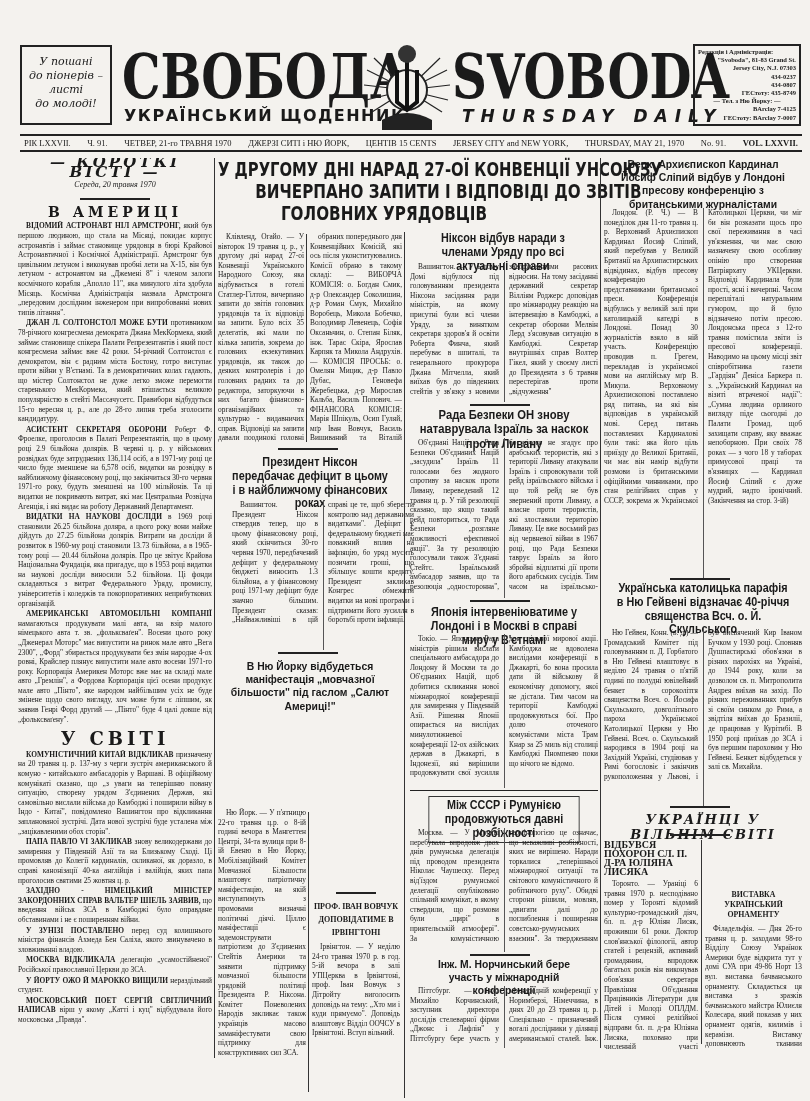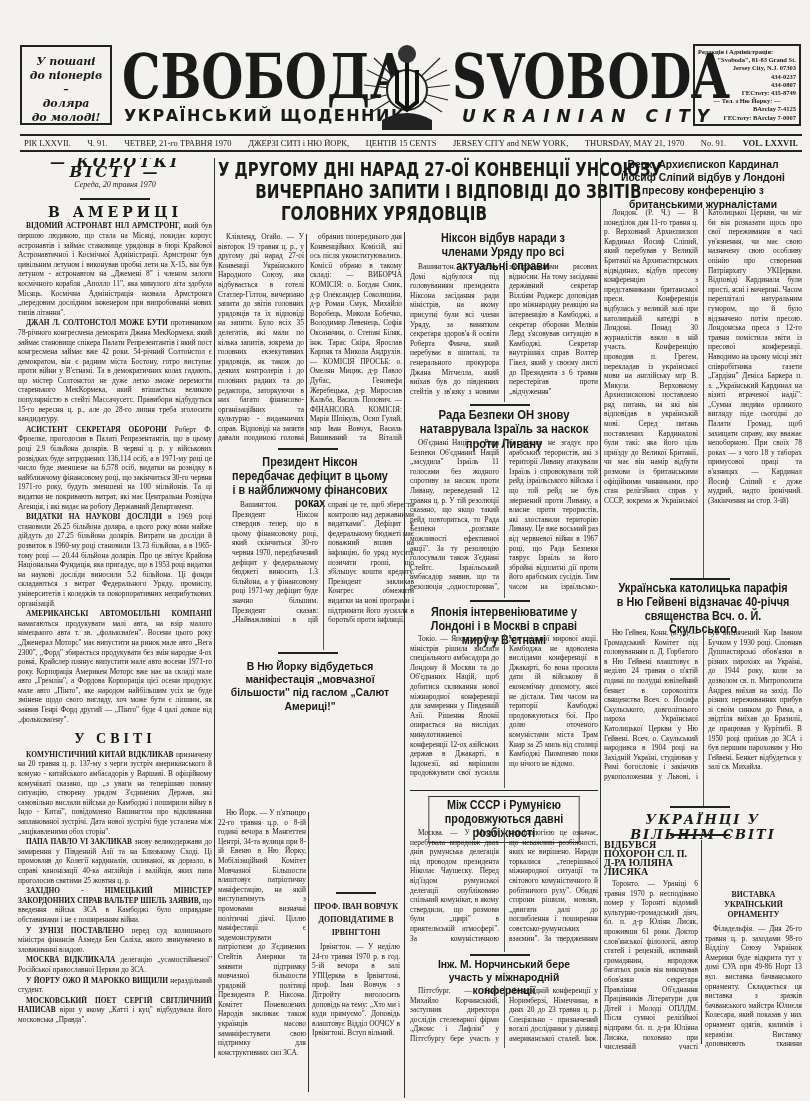--- a/index.html
+++ b/index.html
@@ -1,21 +1,21 @@
 <!DOCTYPE html>
 <html><head>
 <meta charset="utf-8">
 <style>
   * { box-sizing: border-box; margin: 0; padding: 0; }
   body { width: 810px; height: 1101px; background: #f4f2ee; color: #1a1a1a; font-family: "Liberation Serif", serif; overflow: hidden; position: relative; }
   .page { position: absolute; inset: 0; padding: 0 8px; }
 
   
   .masthead { position: absolute; top: 40px; left: 0; width: 810px; height: 92px; }
-  .motto { position: absolute; left: 20px; top: 5px; width: 92px; height: 80px; border: 2px solid #222; padding: 8px 4px; text-align: center; font-family: "DejaVu Serif", serif; font-style: italic; font-weight: bold; font-size: 11px; line-height: 14px; }
+  .motto { position: absolute; left: 20px; top: 5px; width: 92px; height: 80px; border: 2px solid #222; padding: 8px 4px; text-align: center; font-family: "DejaVu Serif", serif; font-style: italic; font-weight: normal; font-size: 11px; line-height: 14px; }
   .title-uk { position: absolute; left: 122px; top: 6px; font-family: "DejaVu Serif", serif; font-weight: bold; font-size: 62px; letter-spacing: 0px; line-height: 62px; transform: scaleX(0.78); transform-origin: left top; }
   .sub-uk { position: absolute; left: 124px; top: 66px; font-family: "DejaVu Sans", sans-serif; font-weight: bold; font-size: 16px; letter-spacing: 1.5px; }
   .emblem { position: absolute; left: 362px; top: 0; width: 90px; height: 92px; }
   .title-en { position: absolute; left: 452px; top: 6px; font-family: "DejaVu Serif", serif; font-weight: bold; font-size: 62px; line-height: 62px; transform: scaleX(0.78); transform-origin: left top; }
   .sub-en { position: absolute; left: 462px; top: 66px; font-family: "DejaVu Sans", sans-serif; font-weight: bold; font-style: italic; font-size: 17px; letter-spacing: 7px; }
   .contact { position: absolute; left: 693px; top: 4px; width: 108px; height: 82px; border: 2px solid #222; padding: 2px 3px; font-size: 6.5px; line-height: 8.2px; text-align: right; font-weight: bold; }
   .contact div:first-child { text-align: left; }
 
   
   .dateline { position: absolute; top: 134px; left: 20px; width: 782px; height: 18px; border-top: 2px solid #222; border-bottom: 2px solid #222; display: flex; justify-content: space-between; align-items: center; font-size: 8.5px; padding: 0 4px; }
@@ -34,21 +34,21 @@
 </style>
 </head>
 <body>
 
 <div class="page" data-name="newspaper-page">
 
   <div class="masthead" data-name="masthead">
     <div class="motto" data-name="motto-box">
       <div>У пошані</div>
       <div>до піонерів –</div>
-      <div>доляра</div>
+      <div>листі</div>
       <div>до молоді!</div>
     </div>
     <div class="title-uk" data-name="title-ukrainian">СВОБОДА</div>
     <div class="sub-uk" data-name="subtitle-ukrainian">УКРАЇНСЬКИЙ ЩОДЕННИК</div>
     <svg class="emblem" data-name="trident-emblem-icon" viewBox="0 0 90 92">
       <g stroke="#222" stroke-width="1.2">
         <line x1="45" y1="50" x2="5" y2="30"></line>
           <line x1="45" y1="50" x2="2" y2="45"></line>
           <line x1="45" y1="50" x2="4" y2="60"></line>
           <line x1="45" y1="50" x2="10" y2="72"></line>
@@ -58,21 +58,21 @@
           <line x1="45" y1="50" x2="86" y2="60"></line>
           <line x1="45" y1="50" x2="80" y2="72"></line>
           <line x1="45" y1="50" x2="78" y2="18"></line>
       </g>
       <circle cx="45" cy="50" r="20" fill="#f4f2ee" stroke="#222" stroke-width="2"></circle>
       <path d="M35 30 L35 62 L45 70 L55 62 L55 30 M45 22 L45 70" fill="none" stroke="#111" stroke-width="4"></path>
       <path d="M20 80 Q45 66 70 80 L70 90 L20 90 Z" fill="#222"></path>
       <circle cx="45" cy="14" r="9" fill="#333"></circle>
     </svg>
     <div class="title-en" data-name="title-english">SVOBODA</div>
-    <div class="sub-en" data-name="subtitle-english">UKRAINIAN CITY</div>
+    <div class="sub-en" data-name="subtitle-english">THURSDAY DAILY</div>
     <div class="contact" data-name="contact-box">
       <div>Редакція і Адміністрація:</div>
       <div>"Svoboda", 81-83 Grand St.</div>
       <div>Jersey City, N.J. 07303</div>
       <div>434-0237</div>
       <div>434-0807</div>
       <div>ГЕСтоту: 435-8749</div>
       <div style="text-align:center">— Тел. з Ню Йорку: —</div>
       <div>BArclay 7-4125</div>
       <div>ГЕСтоту: BArclay 7-0007</div>
@@ -94,21 +94,21 @@
   <div class="col" data-name="briefs-column" style="left:18px; top:158px; width:194px; height:940px; overflow:hidden;">
     <div data-name="briefs-header" style="text-align:center; font-weight:bold; font-style:italic; font-size:15px; letter-spacing:3px; font-family:'DejaVu Serif',serif;">— КОРОТКІ ВІСТІ —</div>
     <div data-name="briefs-date" style="text-align:center; font-style:italic; font-size:8px; margin:3px 0 8px;">Середа, 20 травня 1970</div>
     <div class="hrule" data-name="divider" style="position:relative; width:70px; margin:0 auto 8px;"></div>
     <div class="sec-head" data-name="section-america" style="font-size:14px; margin-bottom:4px;">В АМЕРИЦІ</div>
     <p data-name="brief-item"><span class="cap">ВІДОМИЙ АСТРОНАВТ НІЛ АРМСТРОНГ,</span> <span>який був першою людиною, що стала на Місяці, покидає корпус астронавтів і займає становище урядовця в бюрі Крайової Астронавтичної і Космічної Адміністрації. Армстронг був цивільним летуном і виконував пробні лети на X-15, він був летуном - астронавтом на „Джемені 8" і членом залоги космічного корабля „Аполло 11", яка минулого літа здобула Місяць. Космічна Адміністрація назвала Армстронга „передовим дослідним інженером при випробованні нових типів літання".</span></p>
     <p data-name="brief-item"><span class="cap">ДЖАН Л. СОЛТОНСТОЛ МОЖЕ БУТИ</span> <span>противником 78-річного конгресмена демократа Джана МекКормека, який займає становище спікера Палати Репрезентантів і який пост конгресмена займає вже 42 роки. 54-річний Солтонстол є демократом, він є радним міста Бостону, готро виступає проти війни у В'єтнамі. Та в демократичних колах гадають, що містер Солтонстол не дуже легко зможе перемогти старенького МекКормека, який втішається великою популярністю в стейті Массачусетс. Правибори відбудуться 15-го вересня ц. р., але до 28-го липня треба зголосити кандидатуру.</span></p>
     <p data-name="brief-item"><span class="cap">АСИСТЕНТ СЕКРЕТАРЯ ОБОРОНИ</span> <span>Роберт Ф. Фроелке, проголосив в Палаті Репрезентантів, що в цьому році 2.9 більйона долярів. В червні ц. р. у військових розвідках буде затруднених 136,114 осіб, а в 1971-му році це число буде зменшене на 6,578 осіб, видатки на розвідку в найближчому фінансовому році, що закінчиться 30-го червня 1971-го року, будуть зменшені на 100 мільйонів. Та ці видатки не покривають витрат, які має Центральна Розвідча Агенція, і які видає на роботу Державний Департамент.</span></p>
     <p data-name="brief-item"><span class="cap">ВИДАТКИ НА НАУКОВІ ДОСЛІДИ</span> <span>в 1969 році становили 26.25 більйона доляра, а цього року вони майже дійдуть до 27.25 більйона долярів. Витрати на досліди й розвиток в 1960-му році становили 13.73 більйона, а в 1965-тому році — 20.44 більйона долярів. Про це звітує Крайова Національна Фундація, яка пригадує, що в 1953 році видатки на наукові досліди виносили 5.2 більйона. Ці фонди складаються з витрат Федерального Уряду, промислу, університетів і коледжів та покорпоративних неприбуткових організацій.</span></p>
     <p data-name="brief-item"><span class="cap">АМЕРИКАНСЬКІ АВТОМОБІЛЬНІ КОМПАНІЇ</span> <span>намагаються продукувати малі авта, на взір малого німецького авта т. зв. „фольксваґен". Восени цього року „Дженерал Моторс" має випустити на ринок мале авто „Вега 2300", „Форд" збирається продукувати без змін народне 4-ох ровні, Крайслер плянує випустити мале авто восени 1971-го року. Корпорація Америкен Моторс вже має на складі мале авто „Гремлін", а Фордова Корпорація цієї осени продукує мале авто „Пінто", яке народом найбільшим усіх не буде змінене щодо свого вигляду, хоч може бути є ліпшим, як заявив Генрі Форд другий — „Пінто" буде 4 цалі довше від „фольксваґену".</span></p>
-    <div class="sec-head" data-name="section-world" style="font-size:14px; margin:10px 0 6px;font-family:Liberation Serif, serif;">У СВІТІ</div>
+    <div class="sec-head" data-name="section-world" style="font-size:18px; margin:10px 0 6px;">У СВІТІ</div>
     <p data-name="brief-item"><span class="cap">КОМУНІСТИЧНИЙ КИТАЙ ВІДКЛИКАВ</span> <span>призначену на 20 травня ц. р. 137-му з черги зустріч американського й комуно - китайського амбасадорів у Варшаві. В офіційному комунікаті сказано, що „з уваги на теперішню повану ситуацію, створену урядом З'єдинених Держав, які самовільно вислали війська до Камбоджі і поширили війну в Індо - Китаї", повідомлено Вашингтон про відкликання запланованої зустрічі. Дата нової зустрічі буде усталена між „зацікавленими обох сторін".</span></p>
     <p data-name="brief-item"><span class="cap">ПАПА ПАВЛО VI ЗАКЛИКАВ</span> <span>знову великодержави до замирення у Південній Азії та на Близькому Сході. Ці промовляв до Колегії кардиналів, скликаної, як доразло, в справі канонізації 40-ка англійців і валійців, яких папа проголосив святими 25 жовтня ц. р.</span></p>
     <p data-name="brief-item"><span class="cap">ЗАХІДНО - НІМЕЦЬКИЙ МІНІСТЕР ЗАКОРДОННИХ СПРАВ ВАЛЬТЕР ШІЕЛЬ ЗАЯВИВ,</span> <span>що введення військ ЗСА в Камбоджі було оправдане обставинами і не є поширенням війни.</span></p>
     <p data-name="brief-item"><span class="cap">У ЗУНІЗІ ПОСТАВЛЕНО</span> <span>перед суд колишнього міністра фінансів Ахмеда Бен Саліха, якого звинувачено в зловживанні владою.</span></p>
     <p data-name="brief-item"><span class="cap">МОСКВА ВІДКЛИКАЛА</span> <span>делегацію „усамостійненої" Російської православної Церкви до ЗСА.</span></p>
     <p data-name="brief-item"><span class="cap">У ЙОРТУ ОЖО Й МАРОККО ВИЩИЛИ</span> <span>нераздільний студент.</span></p>
     <p data-name="brief-item"><span class="cap">МОСКОВСЬКИЙ ПОЕТ СЕРГІЙ СВІТЛИЧНИЙ НАПИСАВ</span> <span>вірш у якому „Катті і куц" відбудувала його московська „Правда".</span></p>
   </div>
 
   <div class="vrule" data-name="column-rule" style="left:214px; top:158px; height:900px;"></div>

